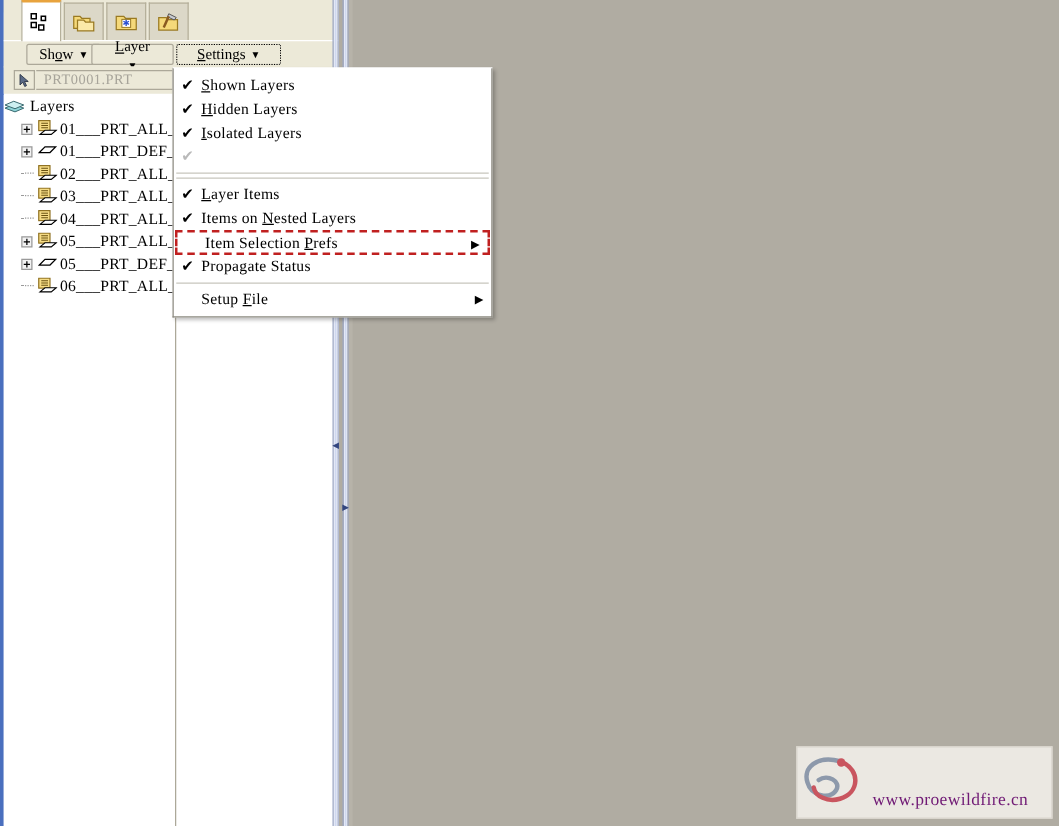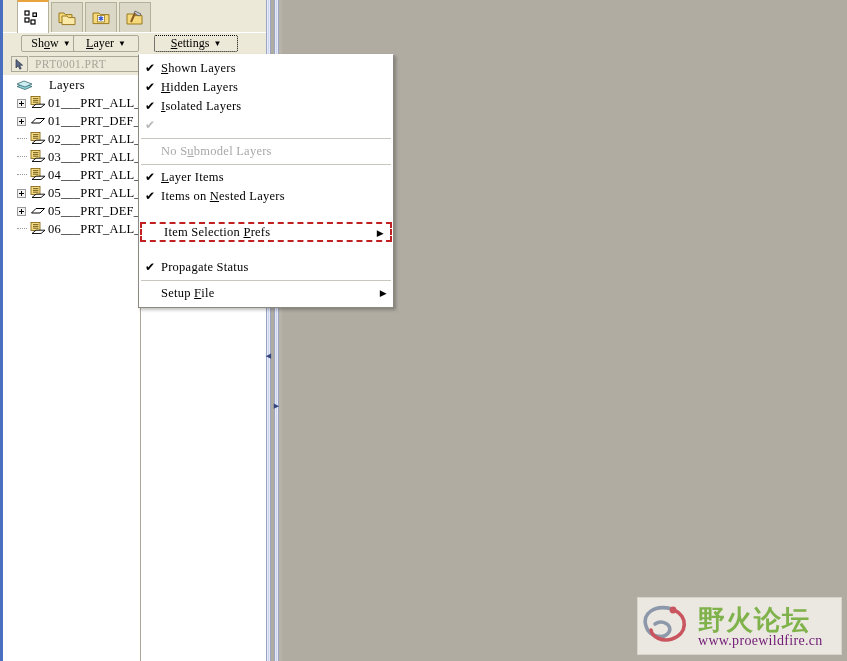--- a/index.html
+++ b/index.html
@@ -83,26 +83,25 @@
     font-size: 12px;
     color: #000;
     display: flex; align-items: center; justify-content: center;
     gap: 4px;
     padding: 0 6px;
     white-space: nowrap;
   }
   .tb-btn .caret { font-size: 8px; line-height: 8px; }
   .tb-btn .u { text-decoration: underline; }
   #btn-show { left: 8px; width: 60px; margin-left: 10px; }
-  #btn-layer { left: 70px; width: 66px; }
+  #btn-layer { left: 70px; width: 66px; flex-direction: column; }
   #btn-settings {
     left: 138px; width: 84px;
     border: 1px dotted #000;
     background: #ece9d8;
-    margin-left: 13px;
   }
 
   
   #filter-row {
     position: absolute; left: 3px; top: 53px;
     width: 268px; height: 22px;
     background: #ece9d8;
   }
   #cursor-btn {
     position: absolute; left: 8px; top: 3px;
@@ -131,22 +130,22 @@
   #tree-area {
     position: absolute; left: 3px; top: 76px;
     width: 268px; height: 585px;
     background: #ffffff;
     overflow: hidden;
   }
   #tree-header {
     position: relative;
     height: 18px;
     display: flex; align-items: center;
-    padding-left: 13px;
-    gap: 16px;
+    padding-left: 0;
+    gap: 4px;
   }
   #tree-header .label {
     font-family: "Liberation Serif", serif;
     font-size: 12.5px; color: #000;
     letter-spacing: 0.3px;
   }
   .tree-row {
     position: relative;
     height: 18px;
     display: flex; align-items: center;
@@ -269,21 +268,21 @@
   }
   .menu-sep {
     height: 1px;
     margin: 3px 2px 3px 2px;
     background: #c8c6bd;
   }
   .mi.highlight {
     border: 2px dashed #c02020;
     box-sizing: border-box;
     height: 20px;
-    margin: 16px 1px;
+    margin: 0 1px;
     align-items: flex-end;
   }
   .mi .u { text-decoration: underline; }
 
   
   #watermark {
     position: absolute;
     left: 637px; top: 597px;
     width: 205px; height: 58px;
     background: #ebe8e2;
@@ -499,23 +498,20 @@
         <span><span class="u">H</span>idden Layers</span>
       </div>
       <div class="mi">
         <span class="check">✔</span>
         <span><span class="u">I</span>solated Layers</span>
       </div>
       <div class="mi disabled">
         <span class="check">✔</span>
       </div>
       <div class="menu-sep"></div>
-      <div class="mi disabled">
-        <span>No S<span class="u">u</span>bmodel Layers</span>
-      </div>
       <div class="menu-sep"></div>
       <div class="mi">
         <span class="check">✔</span>
         <span><span class="u">L</span>ayer Items</span>
       </div>
       <div class="mi">
         <span class="check">✔</span>
         <span>Items on <span class="u">N</span>ested Layers</span>
       </div>
       <div class="mi highlight">
@@ -533,18 +529,17 @@
       </div>
     </div>
 
   <div id="watermark">
     <svg id="wm-mark" viewBox="0 0 60 52">
       <path d="M34 9 C16 4 4 14 8 26 C11 37 26 40 31 32 C35 25 24 19 17 24" fill="none" stroke="#8d99ab" stroke-width="3.6" stroke-linecap="round"></path>
       <path d="M36 10 C50 16 50 34 34 39 C24 42 14 37 13 30" fill="none" stroke="#c9555f" stroke-width="3.6" stroke-linecap="round"></path>
       <circle cx="35" cy="10" r="3.4" fill="#c9555f"></circle>
     </svg>
     <div id="wm-text">
-      <div id="wm-cn">野火论坛</div>
       <div id="wm-url">www.proewildfire.cn</div>
     </div>
   </div>
 
 </div>
 
 </body></html>

